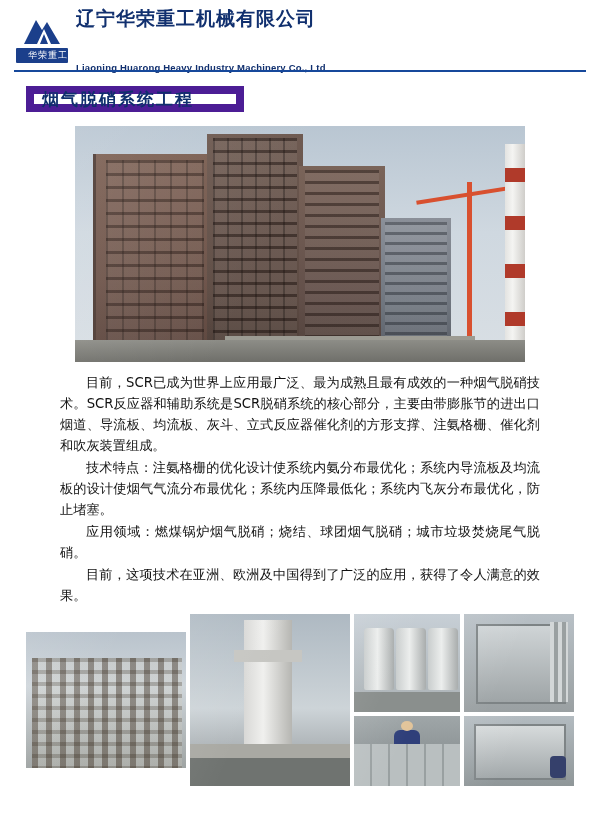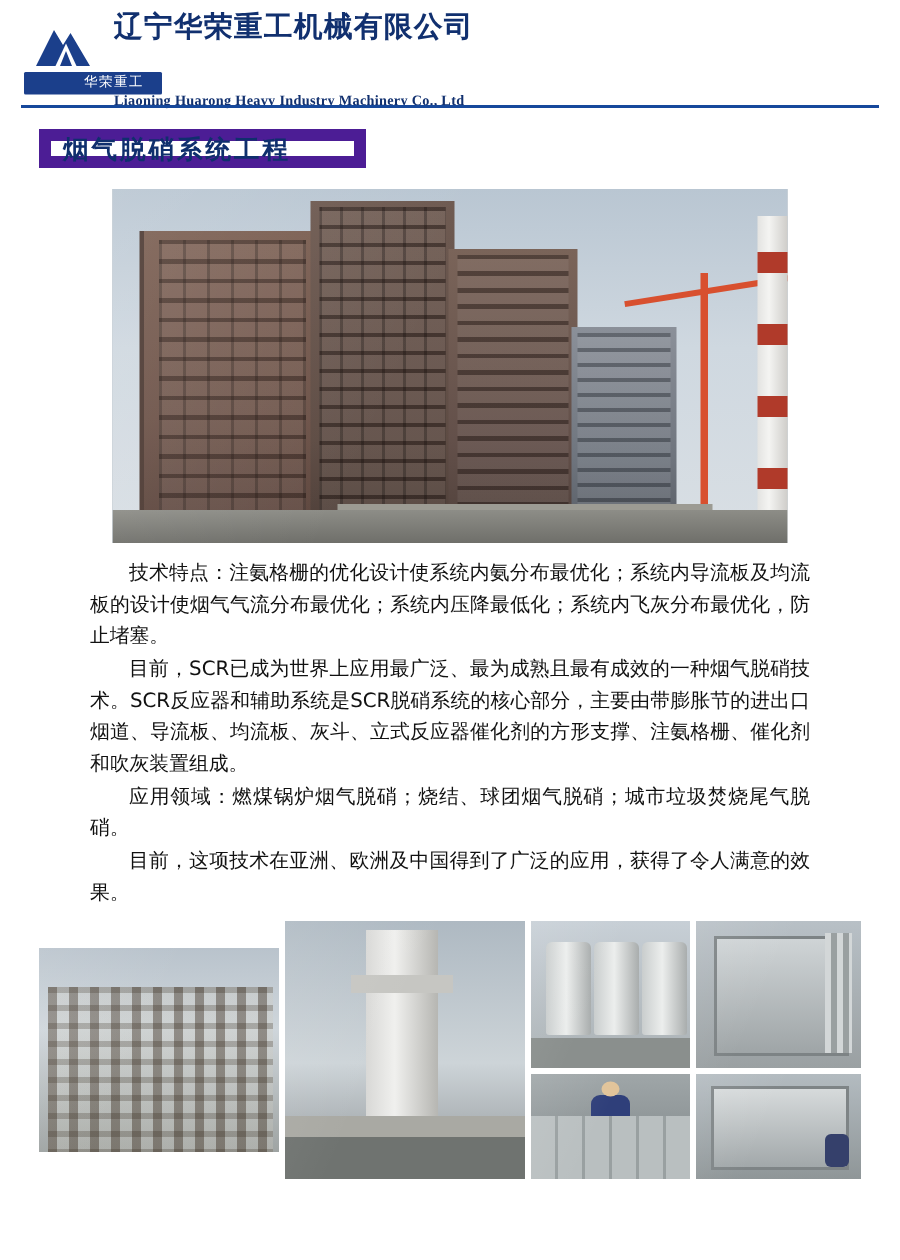--- a/index.html
+++ b/index.html
@@ -51,24 +51,23 @@
     position: absolute;
     left: 0px;
     bottom: 0px;
     width: 52px;
     height: 15px;
     background: #1b3f8b;
     border-radius: 1px;
     color: #ffffff;
     font-size: 9px;
     line-height: 15px;
-    text-align: left;
+    text-align: right;
     letter-spacing: 1px;
     font-family: "DejaVu Sans", "Liberation Sans", sans-serif;
-    padding-left: 40px;
   }
   .company-names {
     display: flex;
     flex-direction: column;
     justify-content: center;
     gap: 31px;
   }
   .company-cn {
     font-size: 19px;
     font-weight: bold;
@@ -76,21 +75,21 @@
     letter-spacing: 1px;
     line-height: 24px;
     font-family: "DejaVu Sans", "Liberation Sans", sans-serif;
   }
   .company-en {
     font-size: 9.5px;
     font-weight: bold;
     color: #11306f;
     letter-spacing: 0.2px;
     line-height: 14px;
-    font-family: Liberation Serif, serif;
+    font-family: Liberation Sans, sans-serif;
   }
   .header-rule {
     position: absolute;
     left: 14px;
     top: 70px;
     width: 572px;
     height: 2px;
     background: #16489b;
   }
 
@@ -388,22 +387,22 @@
       <div class="band" style="top:72px"></div>
       <div class="band" style="top:120px"></div>
       <div class="band" style="top:168px"></div>
     </div>
     <div class="pipe"></div>
     <div class="ground"></div>
     <div class="photo-sheen"></div>
   </div>
 
   <div class="body-text">
+    <p>目前，SCR已成为世界上应用最广泛、最为成熟且最有成效的一种烟气脱硝技术。SCR反应器和辅助系统是SCR脱硝系统的核心部分，主要由带膨胀节的进出口烟道、导流板、均流板、灰斗、立式反应器催化剂的方形支撑、注氨格栅、催化剂和吹灰装置组成。</p>
     <p>技术特点：注氨格栅的优化设计使系统内氨分布最优化；系统内导流板及均流板的设计使烟气气流分布最优化；系统内压降最低化；系统内飞灰分布最优化，防止堵塞。</p>
-    <p>目前，SCR已成为世界上应用最广泛、最为成熟且最有成效的一种烟气脱硝技术。SCR反应器和辅助系统是SCR脱硝系统的核心部分，主要由带膨胀节的进出口烟道、导流板、均流板、灰斗、立式反应器催化剂的方形支撑、注氨格栅、催化剂和吹灰装置组成。</p>
     <p>应用领域：燃煤锅炉烟气脱硝；烧结、球团烟气脱硝；城市垃圾焚烧尾气脱硝。</p>
     <p>目前，这项技术在亚洲、欧洲及中国得到了广泛的应用，获得了令人满意的效果。</p>
   </div>
 
   <div class="gallery">
 
     <div class="ph ph-1">
       <div class="ind1"></div>
       <div class="photo-sheen"></div>
     </div>

